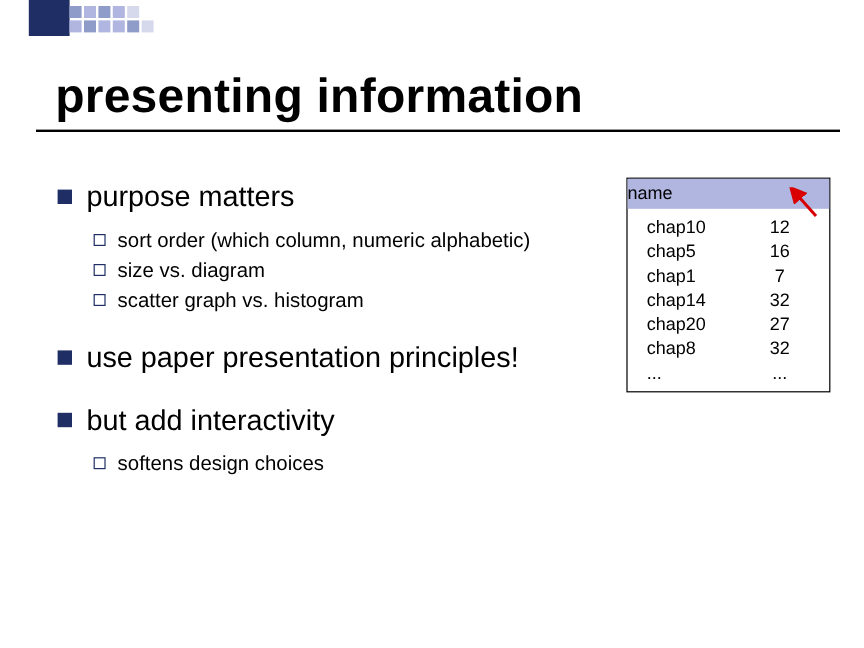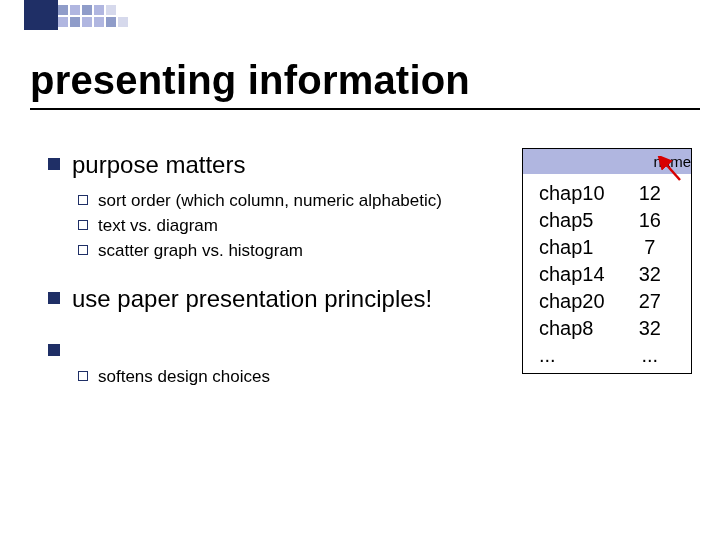--- a/index.html
+++ b/index.html
@@ -1,38 +1,38 @@
 <!DOCTYPE html>
 <html><head>
 <meta charset="utf-8">
 <style>
   * { margin: 0; padding: 0; box-sizing: border-box; }
   html, body { width: 720px; height: 540px; background: #fff; font-family: Arial, Helvetica, sans-serif; color: #000; }
   .slide { position: relative; width: 720px; height: 540px; }
   .deco { position: absolute; top: 0; left: 0; width: 720px; height: 30px; }
   .deco .sq { position: absolute; }
   .hr { position: absolute; left: 30px; right: 20px; top: 108px; height: 2px; background: #000; }
-  .title { position: absolute; left: 30px; top: 58px; font-size: 40px; letter-spacing: 0.2px; }
+  .title { position: absolute; left: 46px; top: 58px; font-size: 40px; letter-spacing: 0.2px; }
   .content { position: absolute; left: 48px; top: 150px; width: 420px; }
   ul.level1 { list-style: none; text-align: right; }
   ul.level1 > li { margin-bottom: 22px; }
   .b1 { display: flex; align-items: baseline; }
   .b1 .mk { width: 12px; height: 12px; background: #1f2f66; flex: 0 0 12px; margin-right: 12px; margin-top: 8px; align-self: flex-start; }
   .b1 .txt { font-size: 24px; line-height: 1.25; }
   ul.level2 { list-style: none; margin-top: 10px; margin-left: 30px; }
   ul.level2 > li { display: flex; align-items: baseline; margin-bottom: 3px; }
   ul.level2 .mk2 { width: 10px; height: 10px; border: 1.5px solid #1f2f66; flex: 0 0 10px; margin-right: 10px; margin-top: 5px; align-self: flex-start; }
   ul.level2 .txt2 { font-size: 17px; line-height: 1.3; }
   .small { font-size: 17px; }
   .table-wrap { position: absolute; right: 28px; top: 148px; width: 170px; border: 1.5px solid #000; background: #fff; }
   .thead { display: flex; background: #b0b6e0; }
-  .thead .cell { flex: 1; text-align: right; padding: 4px 0; font-size: 15px; font-weight: normal; }
+  .thead .cell { flex: 1; text-align: left; padding: 4px 0; font-size: 15px; font-weight: normal; }
   .tbody { padding: 6px 0 4px; }
   .trow { display: flex; }
-  .trow .cell { padding: 0 10px; font-size: 20px; line-height: 1.35; }
+  .trow .cell { padding: 0 10px; font-size: 15px; line-height: 1.35; }
   .trow .c0 { flex: 1.3; padding-left: 16px; }
   .trow .c1 { flex: 0.7; text-align: center; padding-right: 22px; }
   .arrow { position: absolute; right: 34px; top: 156px; pointer-events: none; }
 </style>
 </head>
 <body>
 <div class="slide">
 
   <div class="deco">
       <div class="sq" style="left: 24px; top: 0px; width: 34px; height: 30px; background: rgb(31, 47, 102);"></div>
@@ -63,39 +63,40 @@
         <ul class="level2">
           <li>
             <div class="mk2"></div>
             <div class="txt2">
               <span>sort order</span>
               <span class="small">(which column, numeric alphabetic)</span>
             </div>
           </li>
           <li>
             <div class="mk2"></div>
-            <div class="txt2">text vs. diagram</div>
+            <div class="txt2">size vs. diagram</div>
           </li>
           <li>
             <div class="mk2"></div>
             <div class="txt2">scatter graph vs. histogram</div>
           </li>
         </ul>
       </li>
 
       <li>
         <div class="b1">
           <div class="mk"></div>
           <div class="txt">use paper presentation principles!</div>
         </div>
       </li>
 
       <li>
         <div class="b1">
           <div class="mk"></div>
+          <div class="txt">but add interactivity</div>
         </div>
         <ul class="level2">
           <li>
             <div class="mk2"></div>
             <div class="txt2">softens design choices</div>
           </li>
         </ul>
       </li>
     </ul>
   </div>

